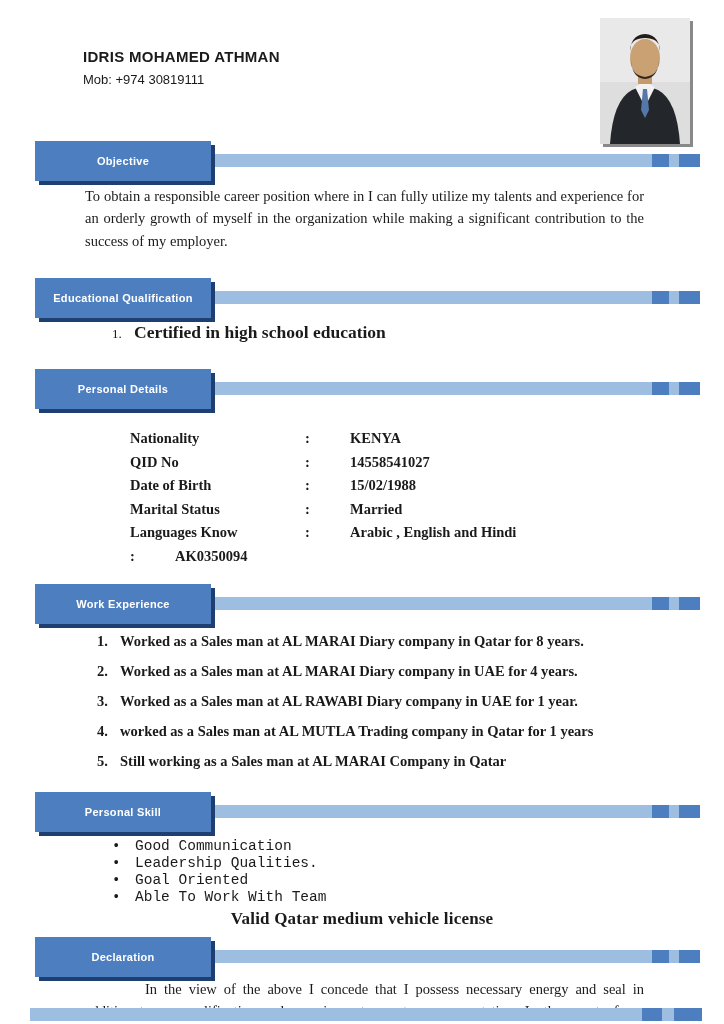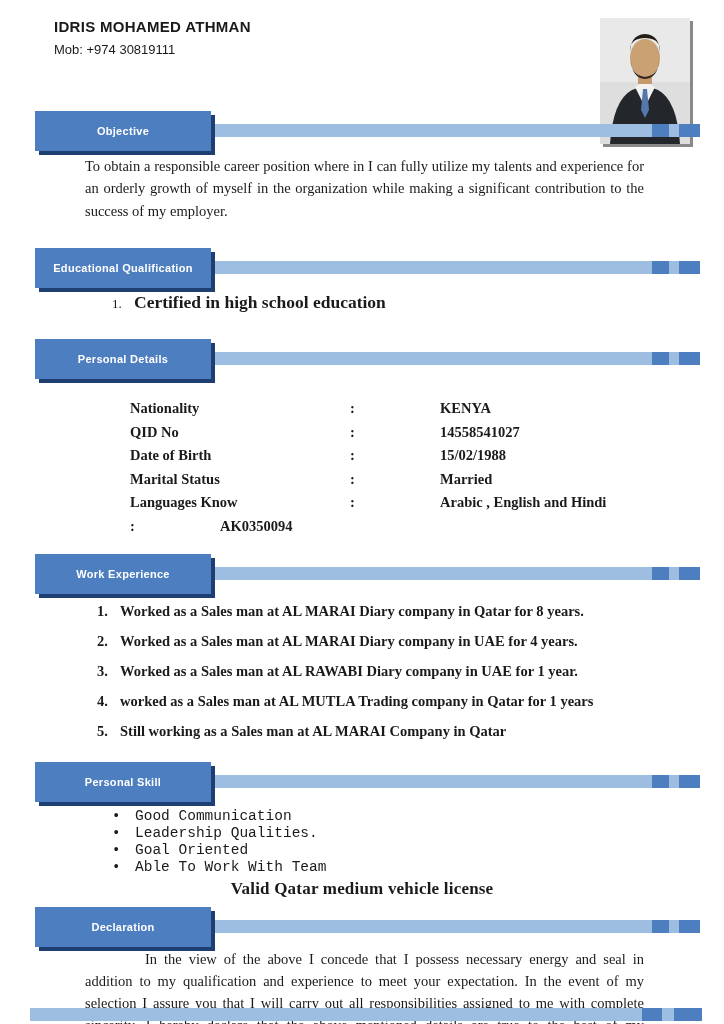--- a/index.html
+++ b/index.html
@@ -9,21 +9,21 @@
     --bar-dark:#4d7ec0;
     --text-dark:#1a1a1a;
   }
   *{margin:0;padding:0;box-sizing:border-box;}
   html,body{background:#ffffff;}
   .page{
     width:724px;height:1024px;background:#ffffff;position:relative;overflow:hidden;
     font-family:"Liberation Serif", serif;color:var(--text-dark);
   }
   
-  .header{padding-top:18px;margin-left:54px;}
+  .header{padding-top:48px;margin-left:83px;}
   .name{font-family:"Liberation Sans", sans-serif;font-weight:bold;font-size:15px;letter-spacing:.3px;}
   .mobile{font-family:"Liberation Sans", sans-serif;font-size:13px;margin-top:7px;}
   .photo{
     position:absolute;top:18px;right:34px;width:90px;height:126px;
     box-shadow:3px 3px 0 rgba(40,40,40,.55);
   }
   .photo svg{display:block;width:100%;height:100%;}
   
   .sec{position:relative;height:32px;margin-left:35px;margin-right:24px;}
   .badge{
@@ -45,21 +45,21 @@
   .objective-text{
     margin:12px 80px 0 85px;font-size:14.5px;line-height:1.55;text-align:justify;
   }
   .sec-objective{margin-top:54px;}
   .sec-edu{margin-top:26px;}
   .edu-item{margin:12px 0 0 112px;display:flex;align-items:baseline;}
   .edu-num{font-size:13px;width:22px;}
   .edu-text{font-weight:bold;font-size:17.5px;}
   .sec-details{margin-top:26px;}
   .details-table{margin:26px 0 0 130px;}
-  .detail-row{display:flex;line-height:23.5px;font-weight:bold;font-size:14.5px;gap:45px;}
+  .detail-row{display:flex;line-height:23.5px;font-weight:bold;font-size:14.5px;}
   .detail-label{width:175px;}
   .detail-sep{width:45px;}
   .detail-value{flex:1;}
   .sec-work{margin-top:16px;}
   .work-list{margin:17px 80px 0 97px;}
   .work-item{display:flex;align-items:baseline;margin-bottom:13px;font-weight:bold;font-size:14.5px;line-height:17px;}
   .work-num{width:23px;flex:none;}
   .sec-skill{margin-top:22px;}
   .skill-list{margin:14px 0 0 112px;list-style:none;}
   .skill-item{font-size:14.5px;line-height:17px;padding-left:23px;position:relative;font-family:Liberation Mono, monospace;}

